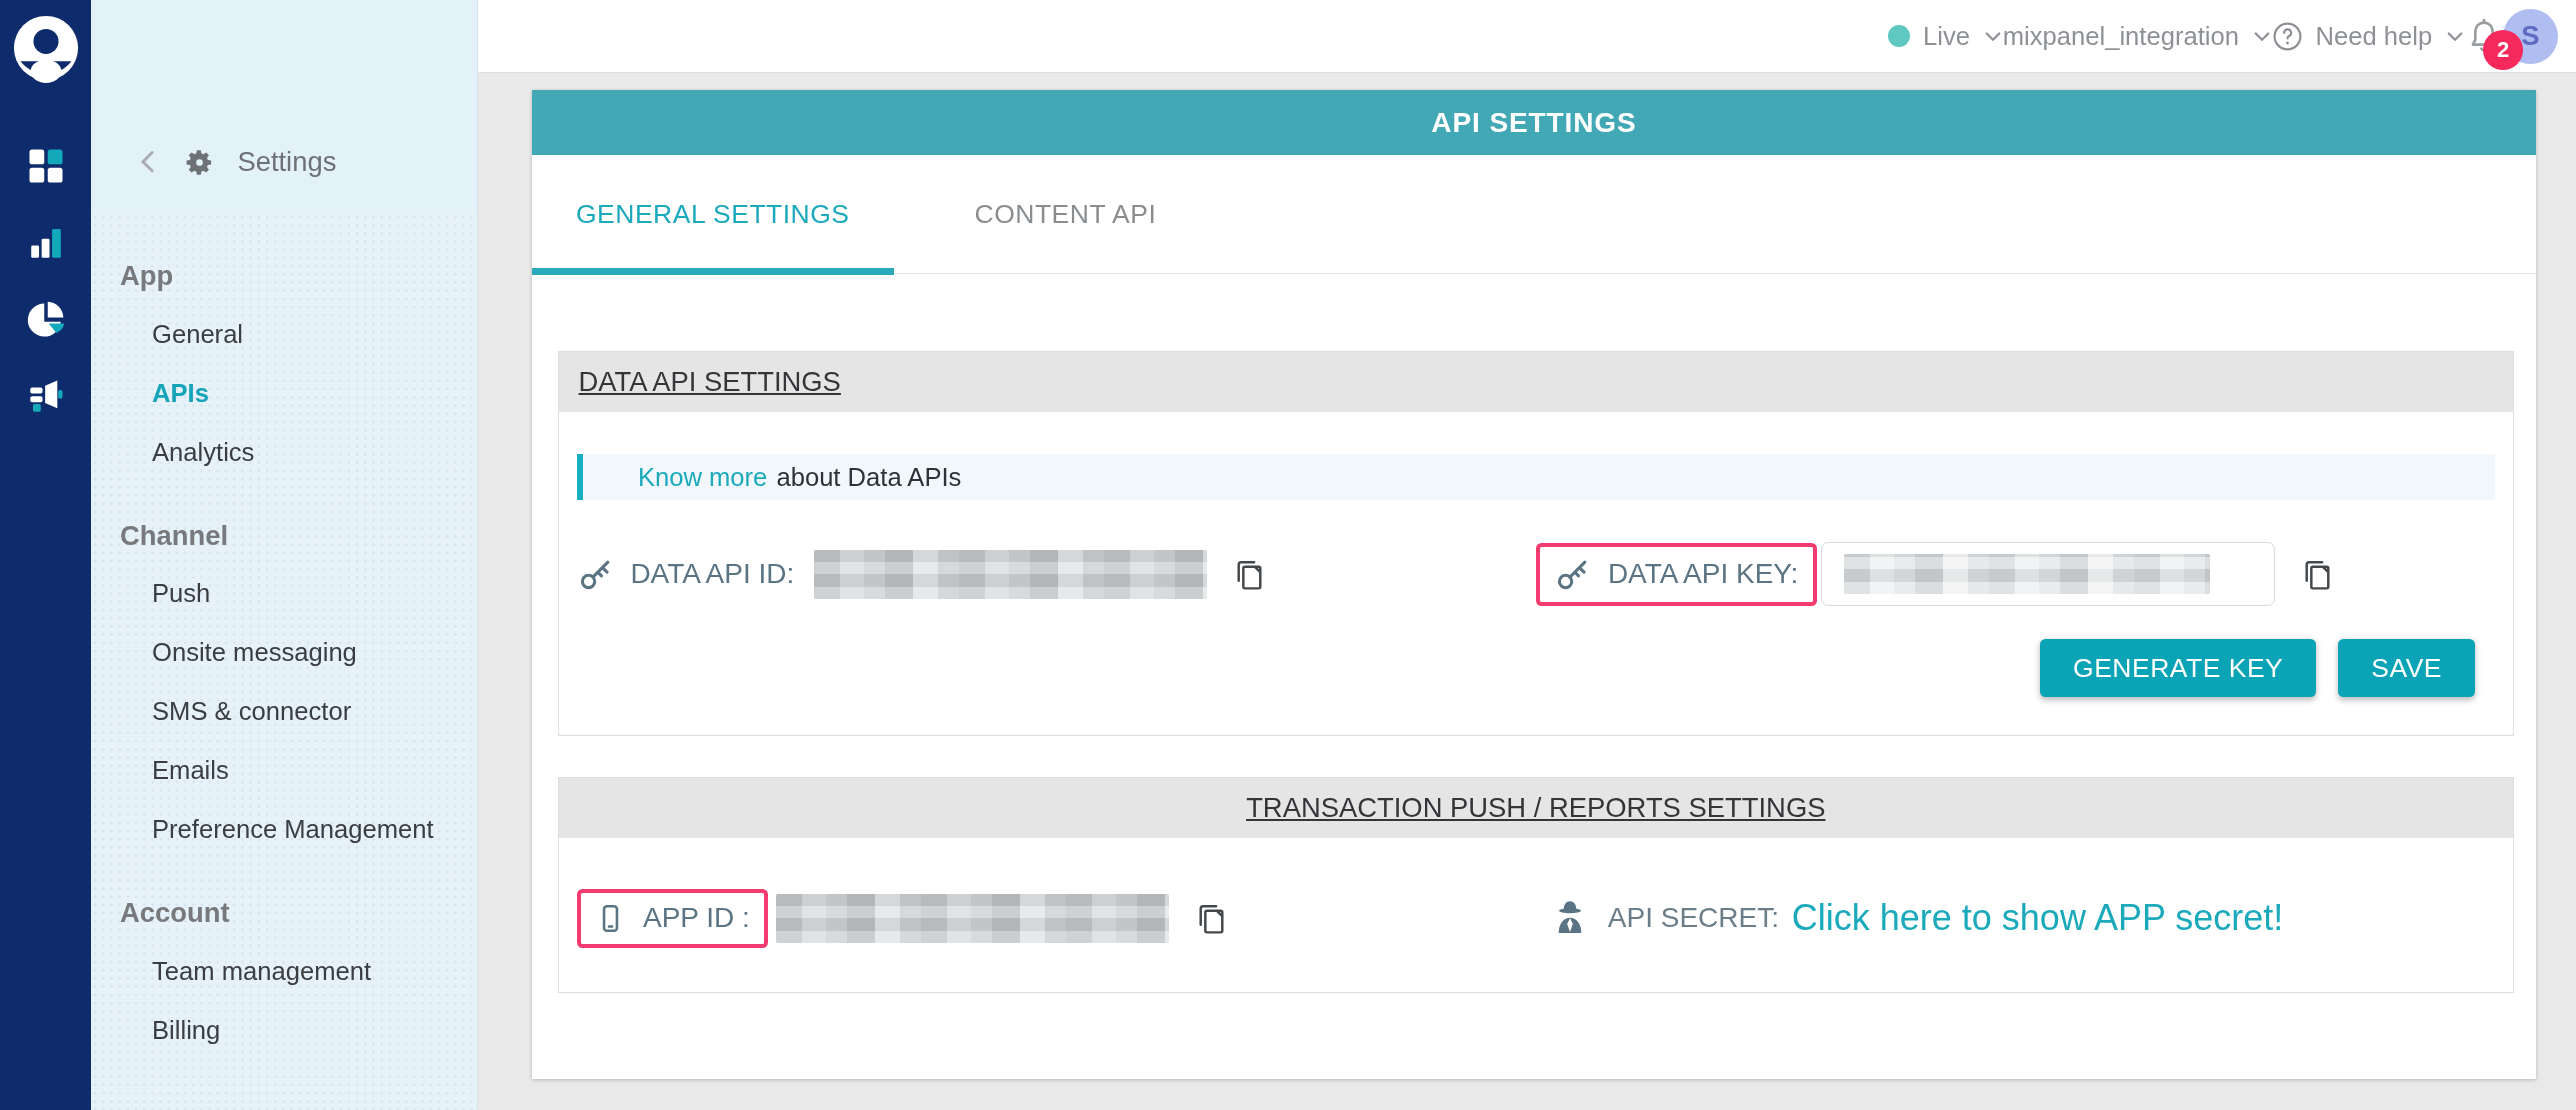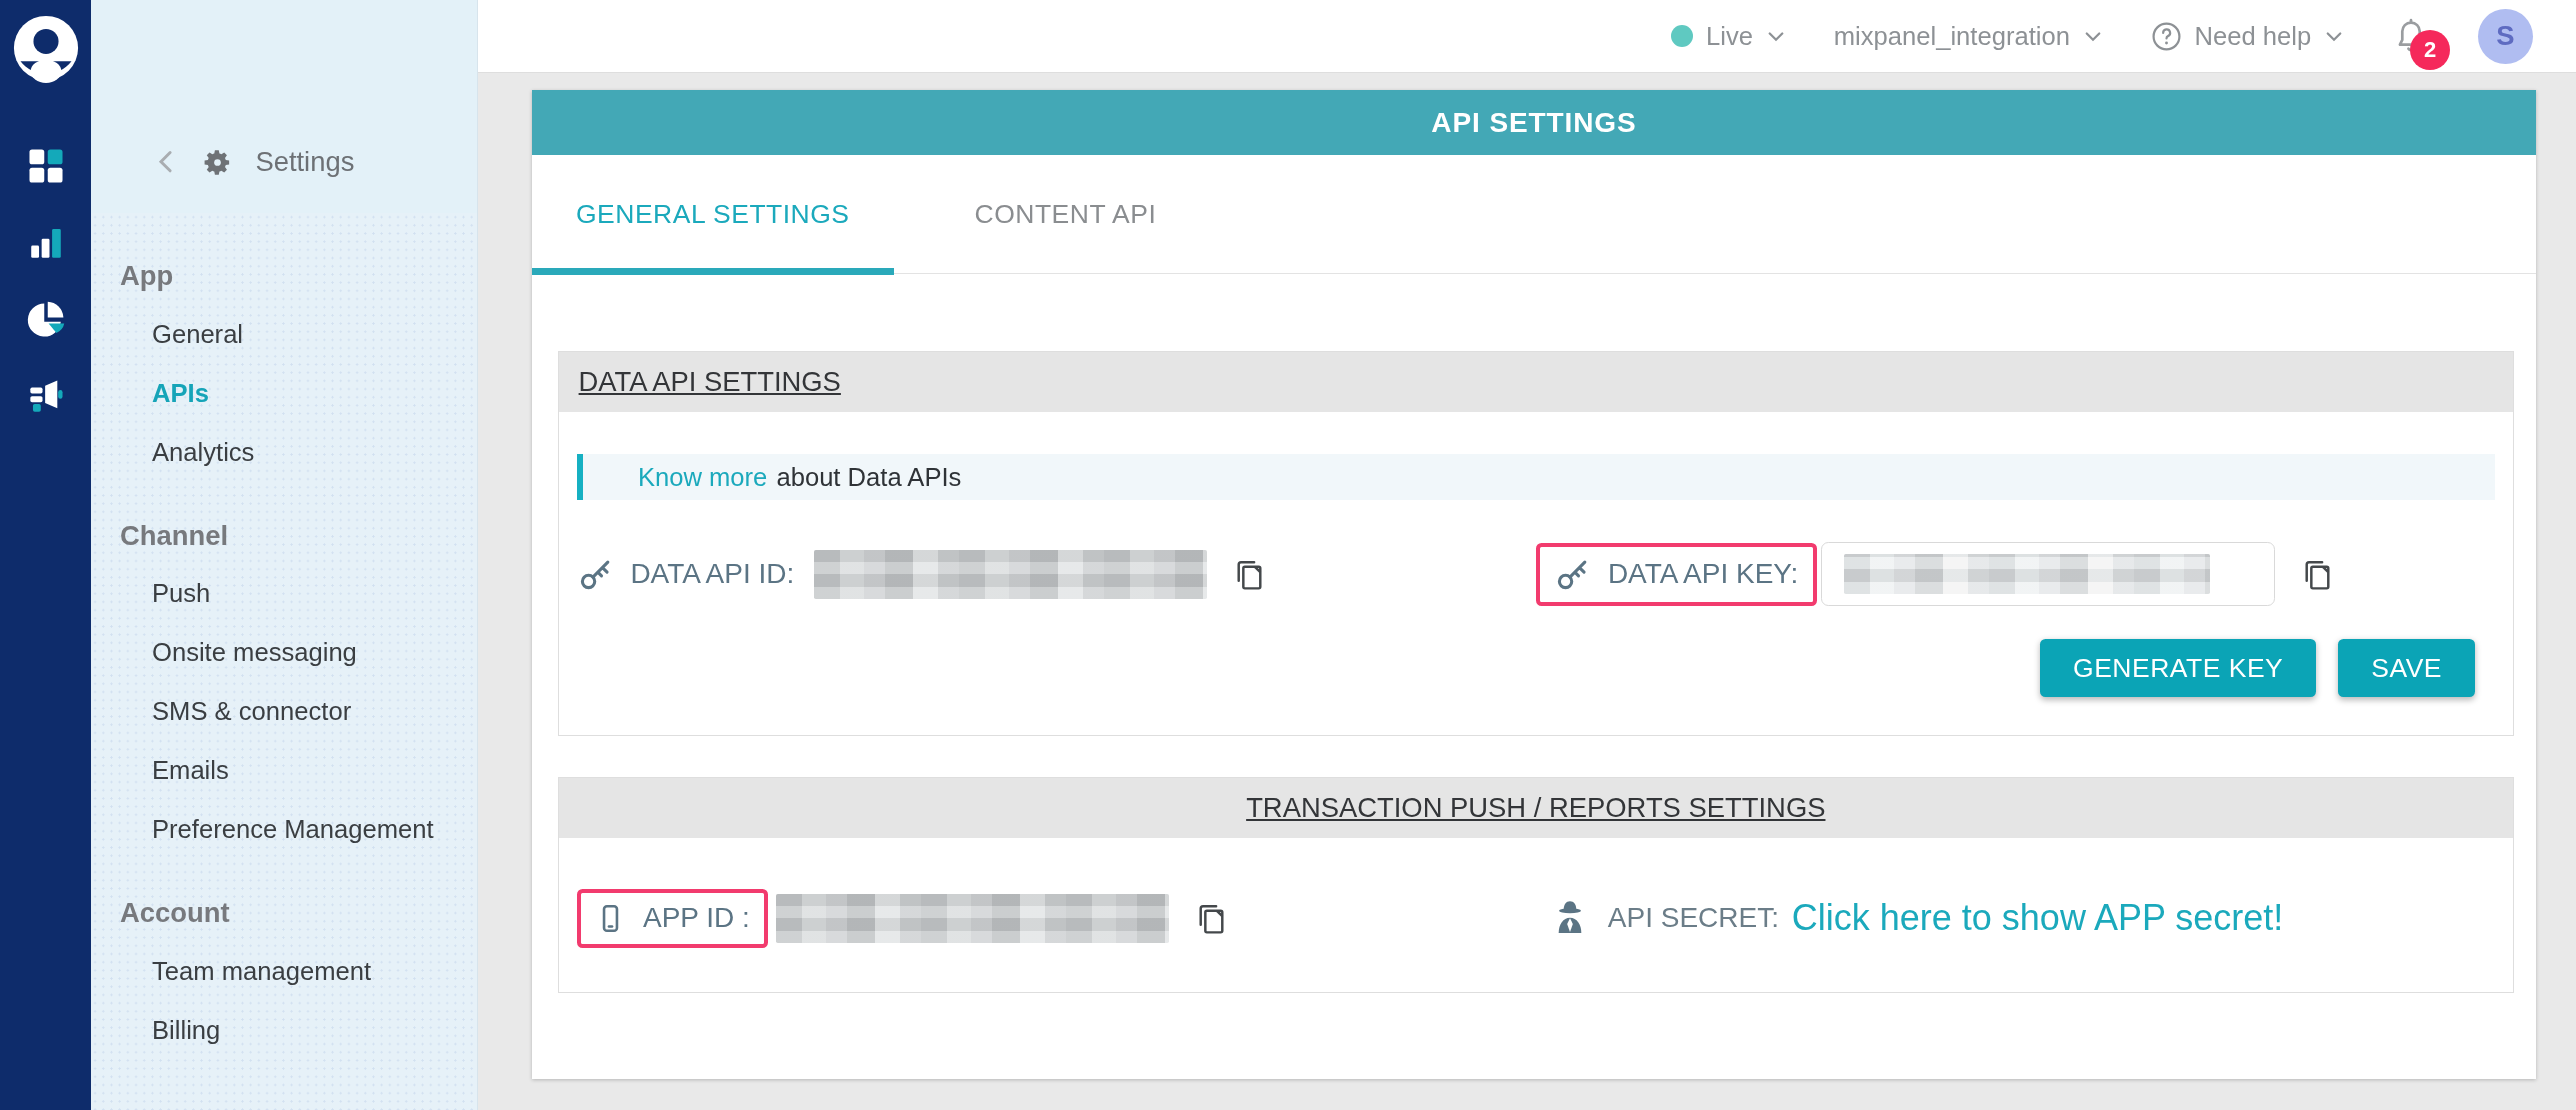--- a/index.html
+++ b/index.html
@@ -8,34 +8,34 @@
   .screen { width:2576px; height:1111px; display:flex; }
 
   
   .rail { width:91px; background:#0e2c6b; display:flex; flex-direction:column; align-items:center; flex-shrink:0; }
   .rail .logo { margin-top:12.8px; width:70px; height:70px; }
   .rail-icons { margin-top:62px; display:flex; flex-direction:column; gap:35px; align-items:center; }
   .rail-icon { width:42px; height:42px; display:flex; align-items:center; justify-content:center; cursor:pointer; }
 
   
   .sidebar { width:387px; background:#e6f1f8; flex-shrink:0; display:flex; flex-direction:column; border-right:0.9px solid #d7e4ec; }
-  .sidebar-top { height:213px; background:#e3f1f8; display:flex; align-items:flex-end; padding:0 0 35px 62px; }
+  .sidebar-top { height:213px; background:#e3f1f8; display:flex; align-items:flex-end; padding:0 0 35px 44px; }
   .sidebar-top-row { display:flex; align-items:center; gap:22px; cursor:pointer; }
   .sidebar-title { font-size:27.4px; color:#6d7175; }
   .sidebar-body { flex:1; padding:9.1px 0 0 29px;
      background-image: radial-gradient(rgba(110,140,205,.16) 1.2px, transparent 1.2px);
      background-size:8.2px 8.2px; }
   .side-section { margin-top:25.6px; }
   .side-section-label { font-size:27.4px; font-weight:bold; color:#77797d; height:57px; display:flex; align-items:center; }
   .side-item { height:59px; display:flex; align-items:center; padding-left:32px; font-size:25.6px; color:#3a3e42; cursor:pointer; }
   .side-item.active { color:#16a4b8; font-weight:bold; }
 
   
   .main { flex:1; display:flex; flex-direction:column; min-width:0; }
-  .topbar { height:73px; background:#ffffff; border-bottom:1.8px solid #dedede; display:flex; align-items:center; justify-content:flex-end; gap:48px; padding-right:43px; flex-shrink:0; }
+  .topbar { height:73px; background:#ffffff; border-bottom:1.8px solid #dedede; display:flex; align-items:center; justify-content:flex-end; padding-right:18px; flex-shrink:0; }
   .tb-item { display:flex; align-items:center; gap:12.8px; font-size:25.6px; color:#8d9195; cursor:pointer; }
   .env-dot { width:22px; height:22px; border-radius:50%; background:#5fc9c1; }
   .bell-wrap { position:relative; cursor:pointer; }
   .badge { position:absolute; right:-20px; bottom:-14.6px; width:40px; height:40px; border-radius:50%; background:#f5295b; color:#fff; font-size:22px; font-weight:bold; display:flex; align-items:center; justify-content:center; }
   .avatar { width:55px; height:55px; border-radius:50%; background:#b0bdf1; color:#5e6bc1; font-size:27.4px; font-weight:bold; display:flex; align-items:center; justify-content:center; cursor:pointer; }
 
   .content { flex:1; background:#e9e9e9; padding:17.4px 40px 0 54px; }
   .card { background:#fff; height:989px; box-shadow:0 0.9px 3.7px rgba(0,0,0,.22); display:flex; flex-direction:column; }
   .card-title { height:65px; background:#43a8b6; color:#ffffff; font-size:28px; letter-spacing:0.9px; display:flex; align-items:center; justify-content:center; flex-shrink:0;font-weight:bold; }
 

